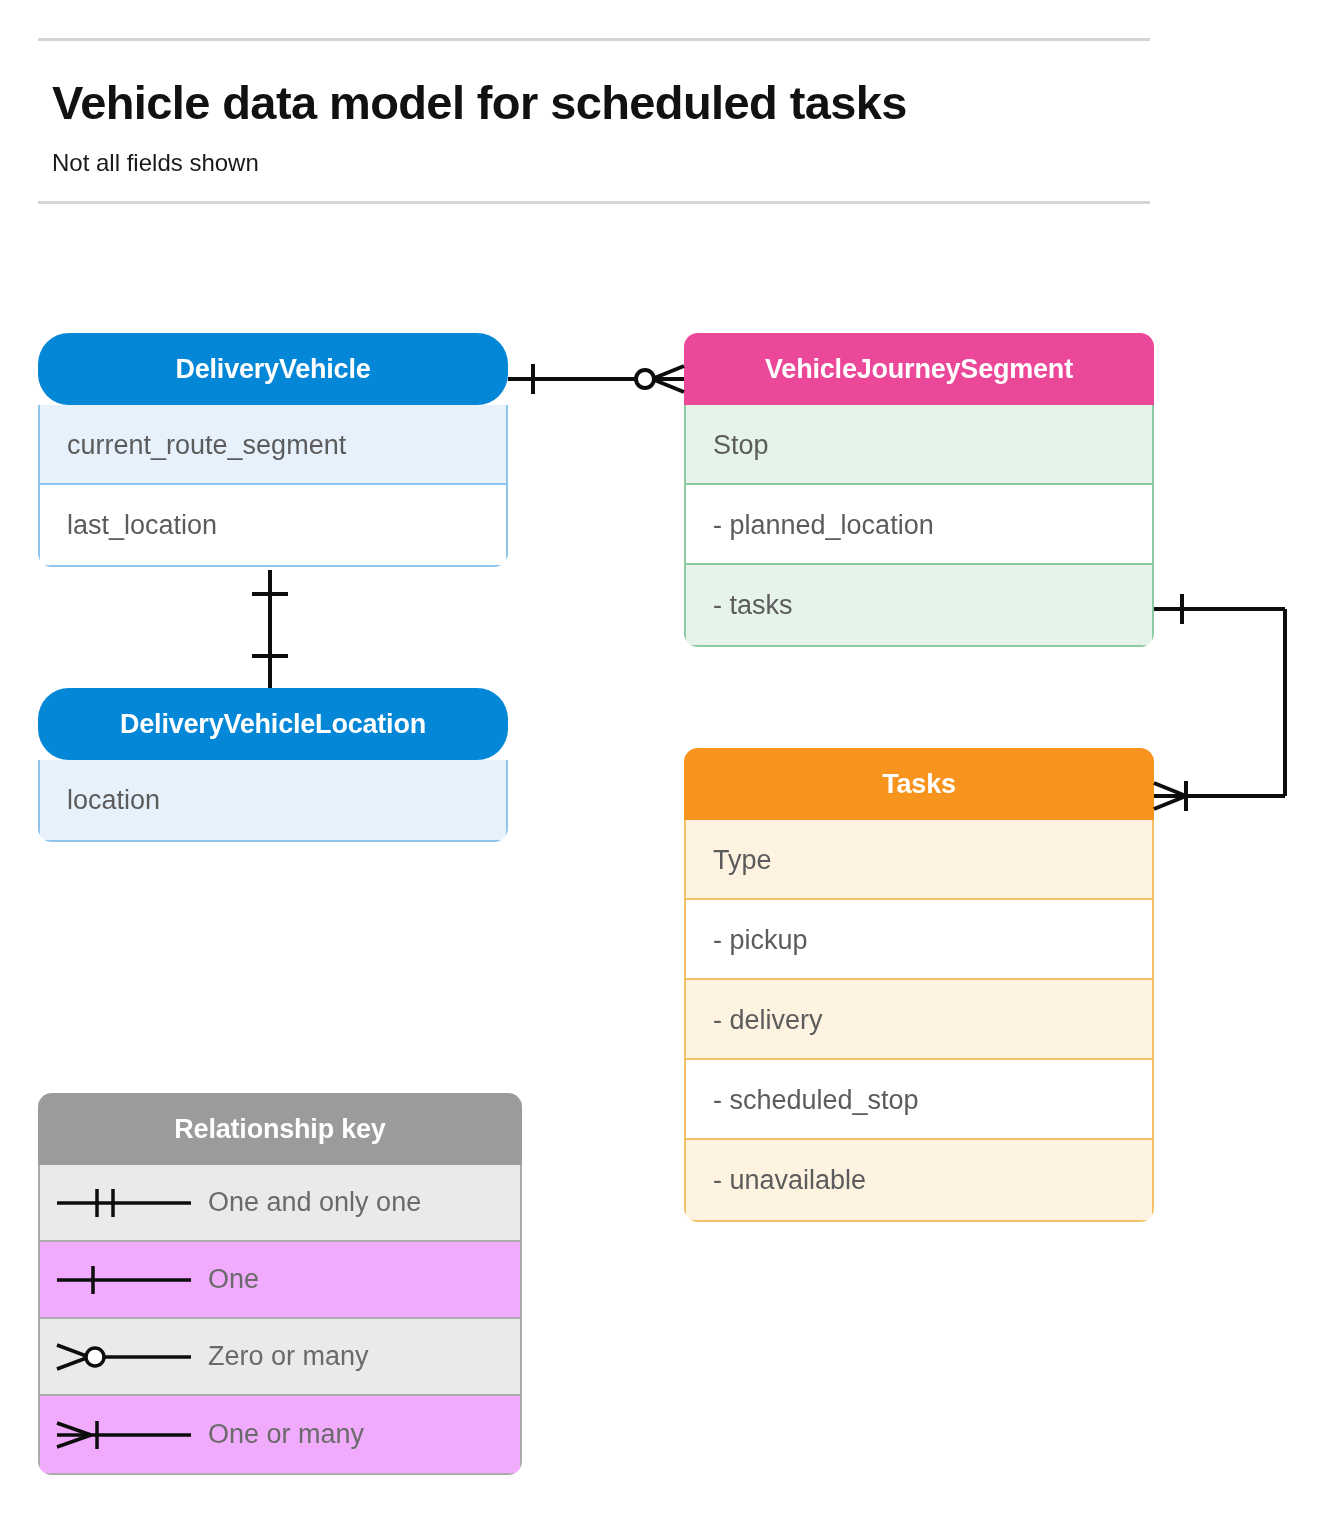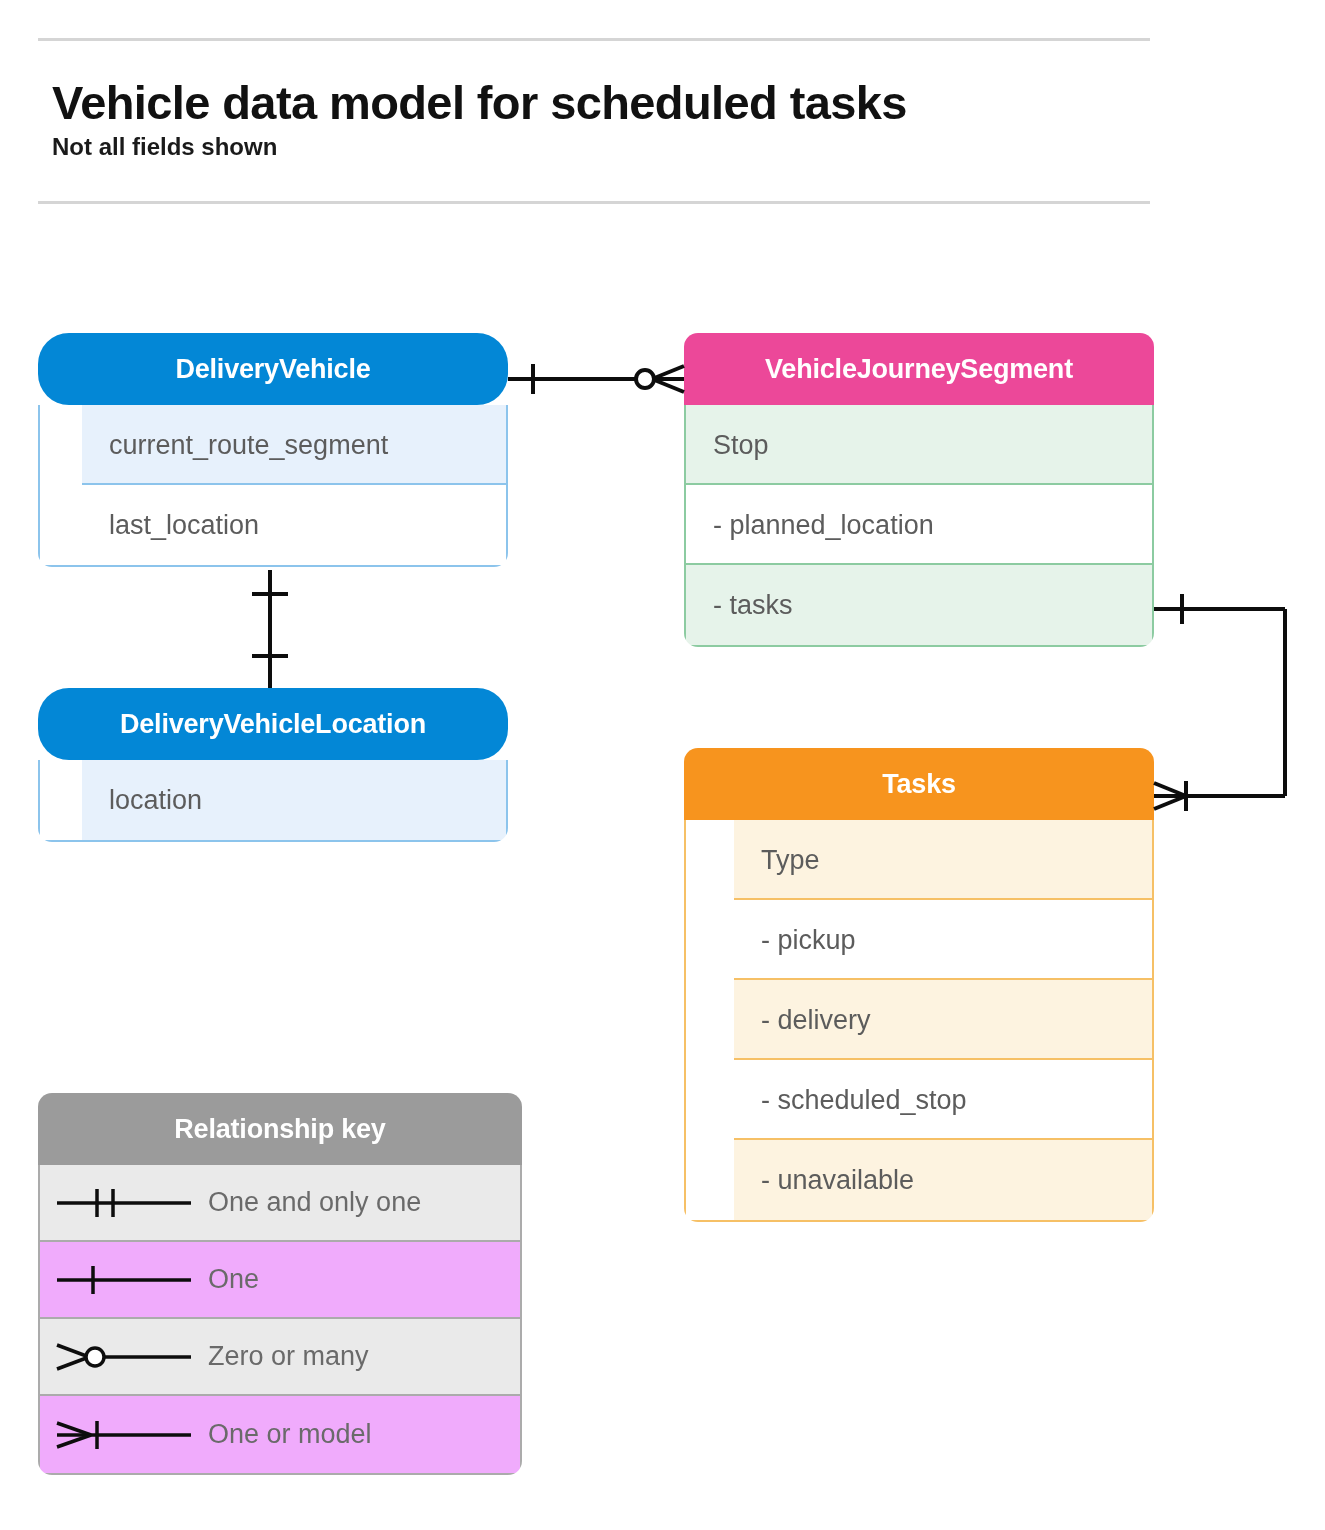--- a/index.html
+++ b/index.html
@@ -9,52 +9,52 @@
 
   .canvas{position:absolute;left:0;top:0;width:1325px;height:1530px;overflow:hidden;}
 
   
   .divider{position:absolute;left:38px;width:1112px;height:3px;background:#d5d5d5;}
   #divider-top{top:38px;}
   #divider-bottom{top:201px;}
 
   #page-title{position:absolute;left:52px;top:75px;width:1000px;
       font-size:47px;font-weight:700;color:#111111;letter-spacing:-0.6px;white-space:nowrap;}
-  #page-subtitle{position:absolute;left:52px;top:133px;width:1000px;
-      font-size:24px;font-weight:700;color:#1a1a1a;white-space:nowrap;}
+  #page-subtitle{position:absolute;left:52px;top:149px;width:1000px;
+      font-size:24px;font-weight:400;color:#1a1a1a;white-space:nowrap;}
 
   
   .entity{position:absolute;border-radius:14px;overflow:hidden;box-sizing:border-box;}
   .entity .ehead{height:72px;line-height:72px;text-align:center;color:#ffffff;
       font-size:27px;font-weight:700;letter-spacing:-0.2px;}
   .entity .erow{height:80px;line-height:80px;box-sizing:border-box;
       font-size:27px;color:#5c5c5c;padding-left:27px;white-space:nowrap;}
   .entity .ebody{box-sizing:border-box;}
 
   
   .blue .ehead{background:#0387d6;border-radius:31px;}
   .blue .ebody{border:2px solid #8cc4ec;border-top:none;
-      border-bottom-left-radius:6px;border-bottom-right-radius:6px;padding-left:42px;}
+      border-bottom-left-radius:6px;border-bottom-right-radius:6px;}
   .blue .erow{border-bottom:2px solid #8cc4ec;background:#ffffff;}
   .blue .erow.alt{background:#e7f1fc;}
   .blue .erow:last-child{border-bottom:none;}
 
   
   .green .ehead{background:#ec4899;}
   .green .ebody{border:2px solid #8ccba1;border-top:none;
       border-bottom-left-radius:6px;border-bottom-right-radius:6px;}
   .green .erow{border-bottom:2px solid #8ccba1;background:#ffffff;}
   .green .erow.alt{background:#e6f3ea;}
   .green .erow:last-child{border-bottom:none;}
 
   
   .orange .ehead{background:#f7941e;}
   .orange .ebody{border:2px solid #f6c066;border-top:none;
       border-bottom-left-radius:6px;border-bottom-right-radius:6px;}
-  .orange .erow{border-bottom:2px solid #f6c066;background:#ffffff;margin-left:48px;}
+  .orange .erow{border-bottom:2px solid #f6c066;background:#ffffff;}
   .orange .erow.alt{background:#fdf3e0;}
   .orange .erow:last-child{border-bottom:none;}
 
   
   .gray .ehead{background:#9b9b9b;}
   .gray .ebody{border:2px solid #ababab;border-top:none;
       border-bottom-left-radius:6px;border-bottom-right-radius:6px;}
   .gray .lrow{height:77px;box-sizing:border-box;border-bottom:2px solid #ababab;
       background:#f0abfc;display:flex;align-items:center;}
   .gray .lrow.alt{background:#eaeaea;}
@@ -166,21 +166,21 @@
         <div class="lsym">
           <svg width="150" height="40" viewBox="0 0 150 40">
             <g stroke="#0d0d0d" stroke-width="3.5" fill="none">
               <line x1="8" y1="20" x2="142" y2="20"></line>
               <line x1="8" y1="8" x2="42" y2="20"></line>
               <line x1="8" y1="32" x2="42" y2="20"></line>
               <line x1="48" y1="6" x2="48" y2="34"></line>
             </g>
           </svg>
         </div>
-        <div class="llabel">One or model</div>
+        <div class="llabel">One or many</div>
       </div>
 
     </div>
   </div>
 
   <svg id="connectors" viewBox="0 0 1325 1530">
     <g stroke="#0d0d0d" stroke-width="4" fill="none">
 
       <g>
         <line x1="508" y1="379" x2="684" y2="379"></line>

